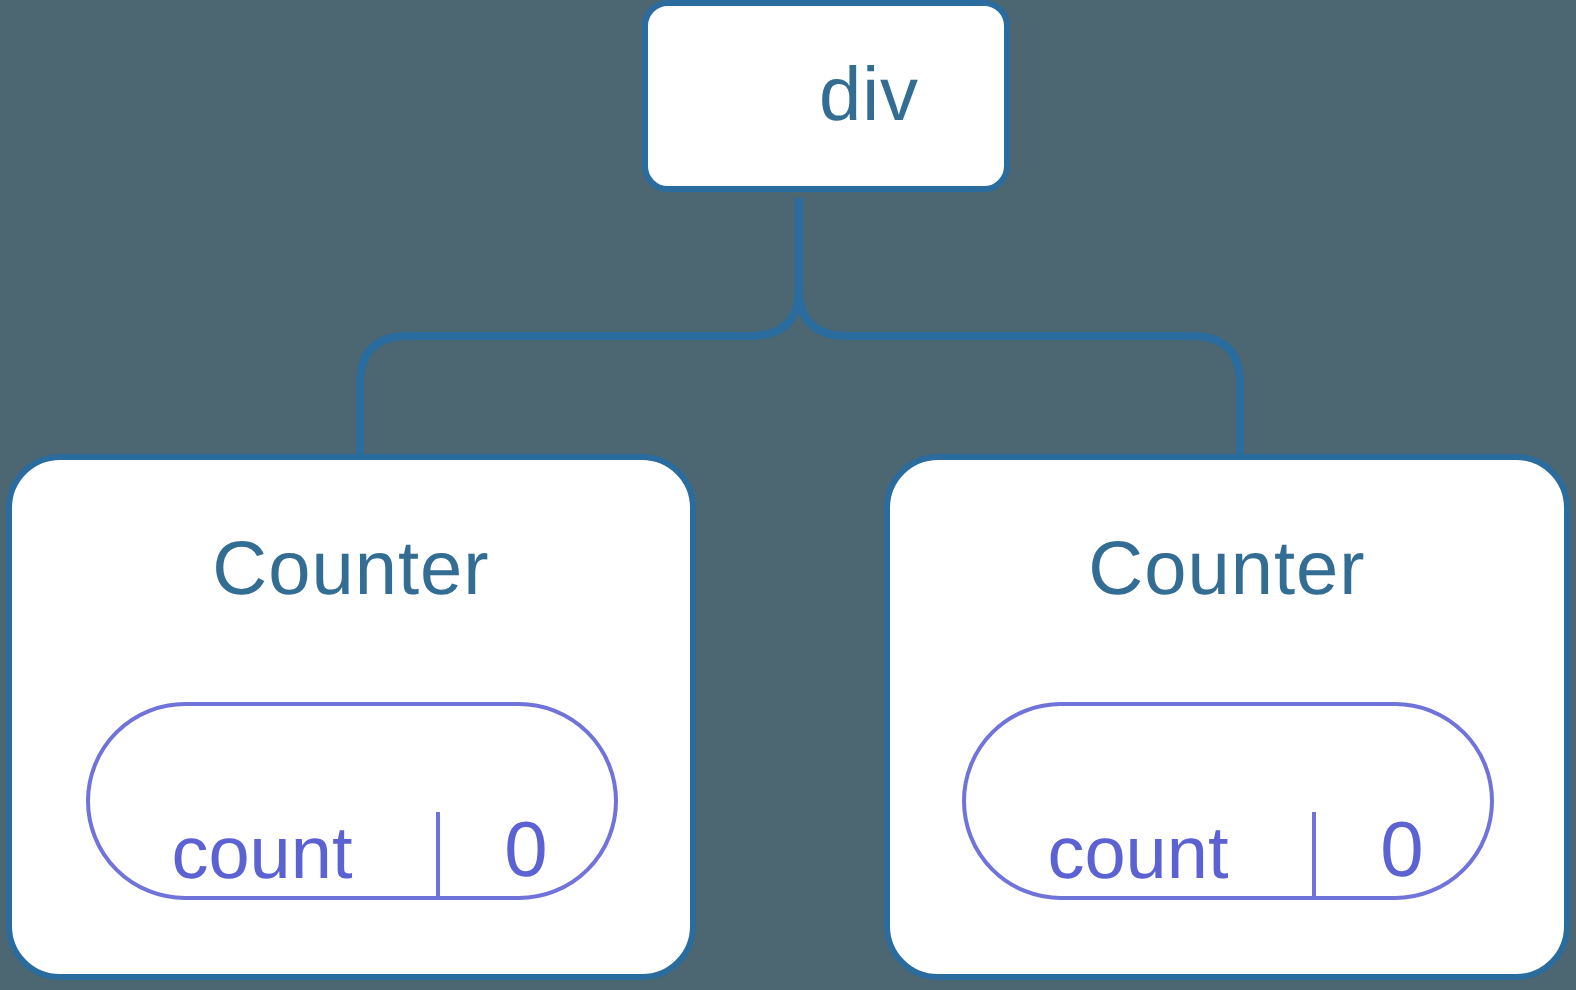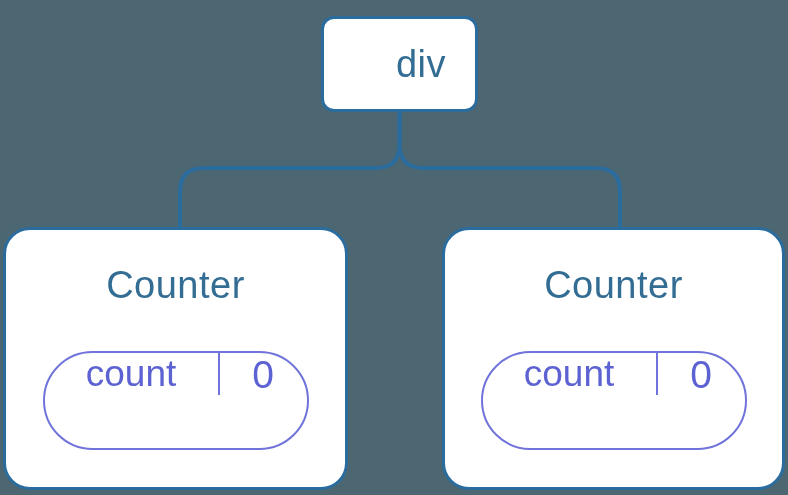--- a/index.html
+++ b/index.html
@@ -33,22 +33,22 @@
   }
 
   .node {
     position: absolute;
     background: #ffffff;
     border: 3px solid #2b6c9e;
   }
 
   .node-root {
     left: 321px;
-    top: 16px;
-    width: 157px;
+    top: 0;
+    width: 184px;
     height: 96px;
     border-radius: 13px;
     display: flex;
     align-items: center;
     justify-content: center;
     padding-left: 43px;
   }
 
   .node-label {
     color: #336d93;
@@ -80,21 +80,21 @@
   .state-pill {
     position: absolute;
     top: 121px;
     left: 50%;
     transform: translateX(-50%);
     width: 266px;
     height: 99px;
     border: 2px solid #6f73da;
     border-radius: 60px;
     display: flex;
-    align-items: flex-start;
+    align-items: flex-end;
     background: #ffffff;
   }
 
   .pill-key {
     flex: 0 0 175px;
     display: flex;
     align-items: center;
     justify-content: center;
     border-right: 2px solid #6f73da;
     color: #5d62d3;

